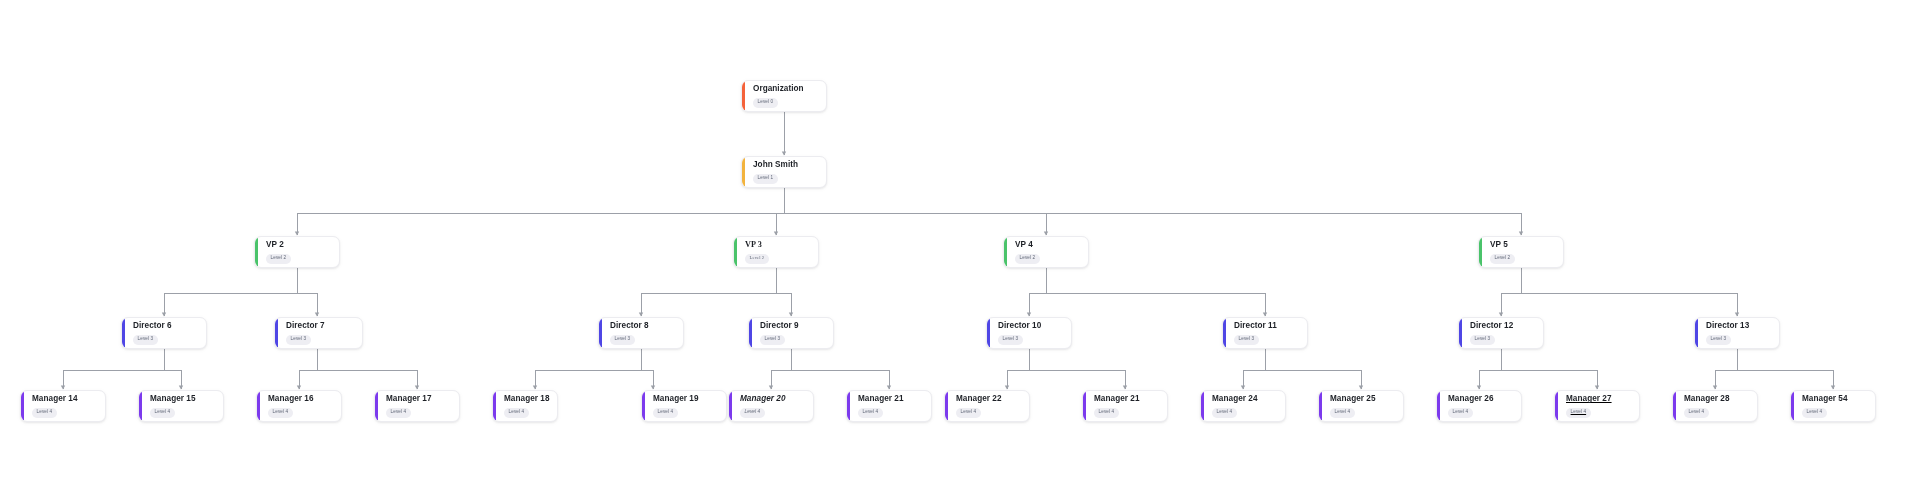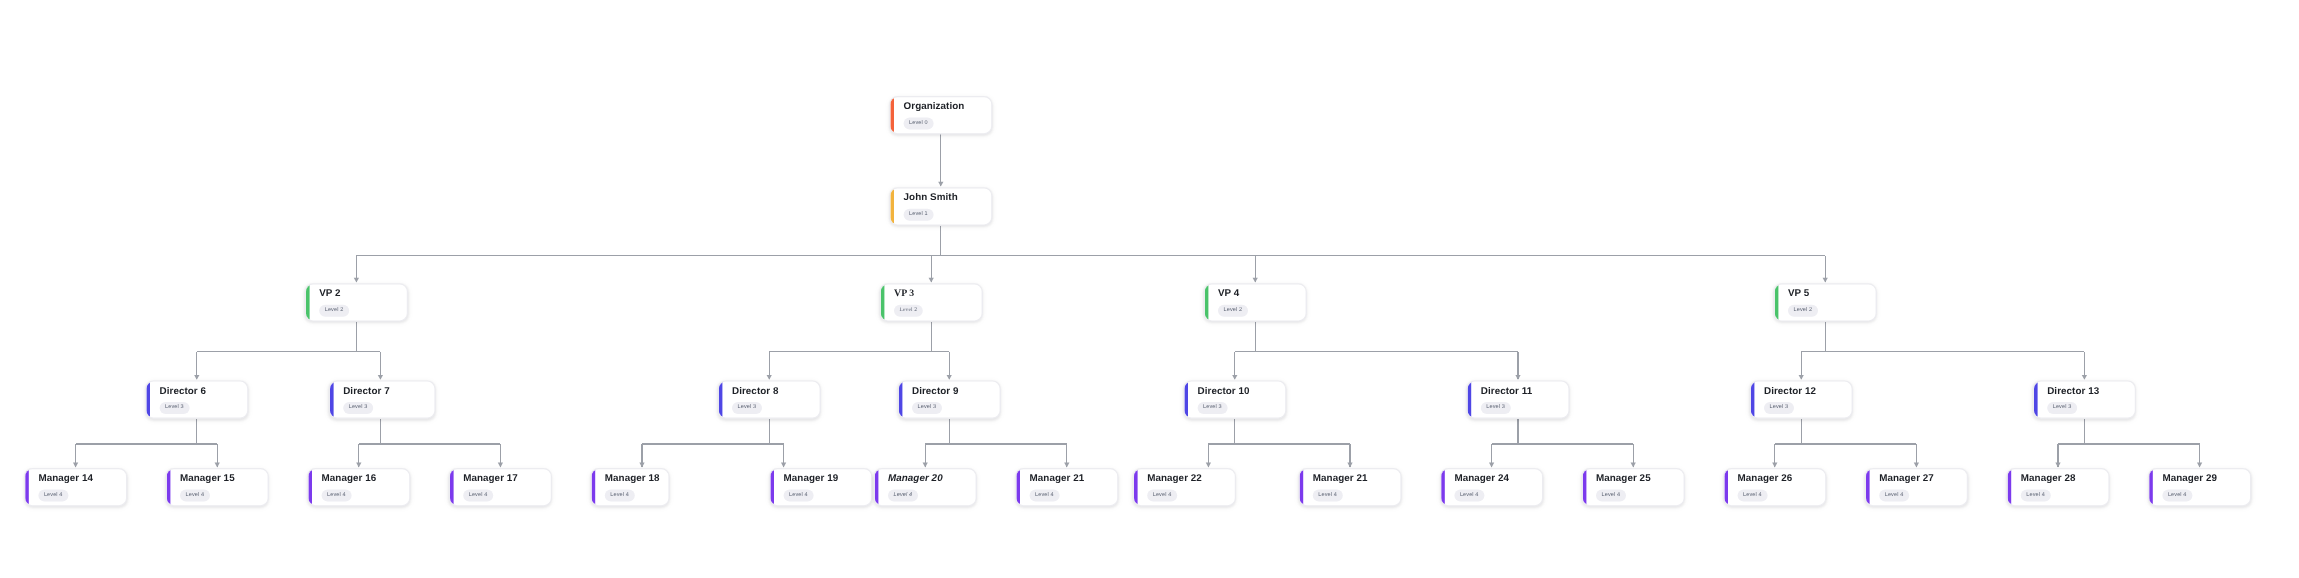--- a/index.html
+++ b/index.html
@@ -304,29 +304,29 @@
       <div class="node-card" style="left: 1318px; top: 390px; width: 86px; height: 32px;">
         <div class="node-accent" style="background: rgb(124, 58, 237);"></div>
         <div class="node-title">Manager 25</div>
         <span class="node-badge">Level 4</span>
       </div>
       <div class="node-card" style="left: 1436px; top: 390px; width: 86px; height: 32px;">
         <div class="node-accent" style="background: rgb(124, 58, 237);"></div>
         <div class="node-title">Manager 26</div>
         <span class="node-badge">Level 4</span>
       </div>
-      <div class="node-card" style="left: 1554px; top: 390px; width: 86px; height: 32px;">
+      <div class="node-card" style="left: 1554px; top: 390px; width: 86px; height: 32px; text-decoration: underline;">
         <div class="node-accent" style="background: rgb(124, 58, 237);"></div>
         <div class="node-title">Manager 27</div>
         <span class="node-badge">Level 4</span>
       </div>
       <div class="node-card" style="left: 1672px; top: 390px; width: 86px; height: 32px;">
         <div class="node-accent" style="background: rgb(124, 58, 237);"></div>
         <div class="node-title">Manager 28</div>
         <span class="node-badge">Level 4</span>
       </div>
       <div class="node-card" style="left: 1790px; top: 390px; width: 86px; height: 32px;">
         <div class="node-accent" style="background: rgb(124, 58, 237);"></div>
-        <div class="node-title">Manager 29</div>
+        <div class="node-title">Manager 54</div>
         <span class="node-badge">Level 4</span>
       </div>
     </div>
 </div>
 
 </body></html>

